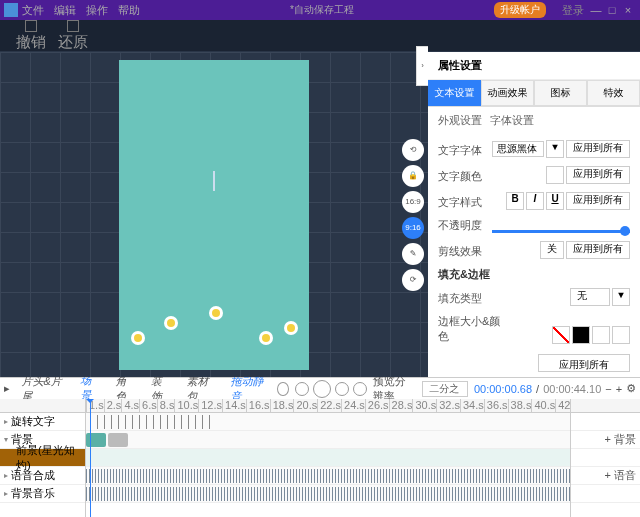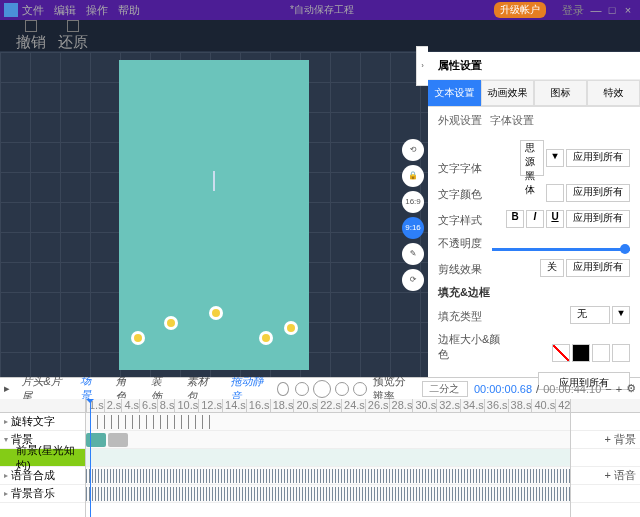--- a/index.html
+++ b/index.html
@@ -36,21 +36,21 @@
 .top-tabs { display: flex; border-bottom: 1px solid #ddd; }
 .top-tab { flex: 1; padding: 5px 0; text-align: center; background: #f5f5f5; border: 1px solid #ddd; font-size: 10px; cursor: pointer; }
 .top-tab.active { background: #2d7ff9; color: #fff; border-color: #2d7ff9; }
 .sub-tabs { display: flex; padding: 6px 10px 0; gap: 8px; font-size: 10px; }
 .sub-tab { color: #666; cursor: pointer; padding-bottom: 4px; }
 .sub-tab.active { color: #2d7ff9; border-bottom: 2px solid #2d7ff9; }
 .form { padding: 8px 10px; }
 .frow { display: flex; align-items: flex-end; margin-bottom: 8px; font-size: 10px; }
 .flabel { width: 54px; color: #555; }
 .fctrl { flex: 1; display: flex; align-items: center; gap: 2px; }
-.fsel { flex: 1; height: 36px; border: 1px solid #ccc; padding: 0 4px; font-size: 10px; margin-left: 28px; }
+.fsel { flex: 1; height: 16px; border: 1px solid #ccc; padding: 0 4px; font-size: 10px; }
 .fbtn { height: 18px; border: 1px solid #ccc; padding: 0 6px; background: #fff; font-size: 10px; cursor: pointer; }
 .fbtn.sm { width: 18px; padding: 0; text-align: center; font-weight: bold; }
 .color-sw { width: 18px; height: 18px; border: 1px solid #ccc; }
 .slider { flex: 1; height: 3px; background: #2d7ff9; position: relative; }
 .slider::after { content: ""; position: absolute; right: 0; top: -4px; width: 10px; height: 10px; background: #2d7ff9; border-radius: 50%; }
 .section-title { font-size: 11px; font-weight: bold; margin: 6px 0; color: #333; }
 .timeline-header { height: 22px; background: #fff; border-top: 1px solid #ccc; display: flex; align-items: center; padding: 0 4px; gap: 6px; font-size: 10px; color: #555; }
 .th-tab { padding: 2px 6px; cursor: pointer; font-style: italic; }
 .th-tab.active { color: #2d7ff9; border-bottom: 2px solid #2d7ff9; }
 .th-icon { width: 14px; height: 14px; border: 1px solid #999; border-radius: 50%; cursor: pointer; }
@@ -59,21 +59,21 @@
 .time-cur { color: #2d7ff9; }
 .time-tot { color: #888; }
 .timeline { height: 118px; background: #fff; display: flex; }
 .tl-labels { width: 86px; border-right: 1px solid #ccc; }
 .tl-tracks { flex: 1; position: relative; overflow: hidden; }
 .ruler { height: 14px; border-bottom: 1px solid #ccc; background: #f5f5f5; display: flex; font-size: 8px; color: #888; position: relative; }
 .ruler span { flex: 1; border-left: 1px solid #ccc; padding-left: 2px; }
 .track-row { height: 18px; display: flex; align-items: center; border-bottom: 1px solid #eee; font-size: 10px; padding: 0 4px; gap: 3px; }
 .track-row .toggle { font-size: 8px; color: #888; }
 .track-data { height: 18px; border-bottom: 1px solid #eee; position: relative; background: #fafafa; }
-.track-row.sub { padding-left: 16px; background: #84cc16; }
+.track-row.sub { padding-left: 16px; background: #a16207; }
 .clip { position: absolute; height: 14px; top: 2px; border-radius: 2px; }
 .clip.teal { background: #5ab0a6; }
 .clip.gray { background: #bbb; }
 .wave { position: absolute; height: 14px; top: 2px; background: repeating-linear-gradient(90deg, #7a8a9a 0 1px, transparent 1px 3px); }
 .ticks { position: absolute; top: 2px; height: 14px; display: flex; gap: 6px; left: 4px; }
 .ticks i { width: 1px; height: 14px; background: #888; }
 .tl-right { width: 70px; border-left: 1px solid #ccc; }
 .tr-row { height: 18px; display: flex; align-items: center; justify-content: flex-end; padding: 0 4px; font-size: 10px; color: #555; border-bottom: 1px solid #eee; gap: 2px; }
 .playhead { position: absolute; left: 4px; top: 0; bottom: 0; width: 1px; background: #2d7ff9; z-index: 5; }
 .playhead::before { content: ""; position: absolute; top: 0; left: -4px; border: 4px solid transparent; border-top-color: #2d7ff9; }

